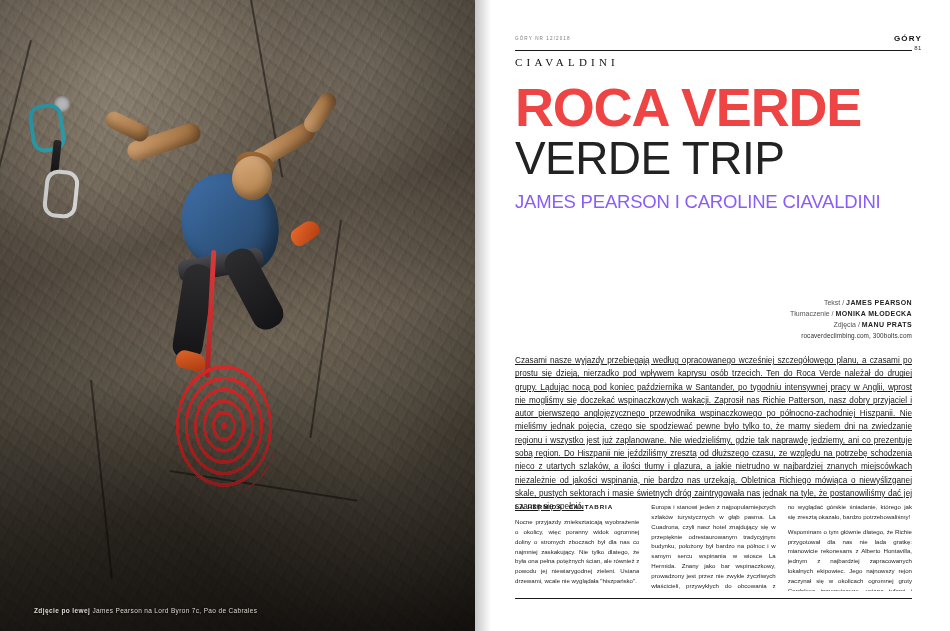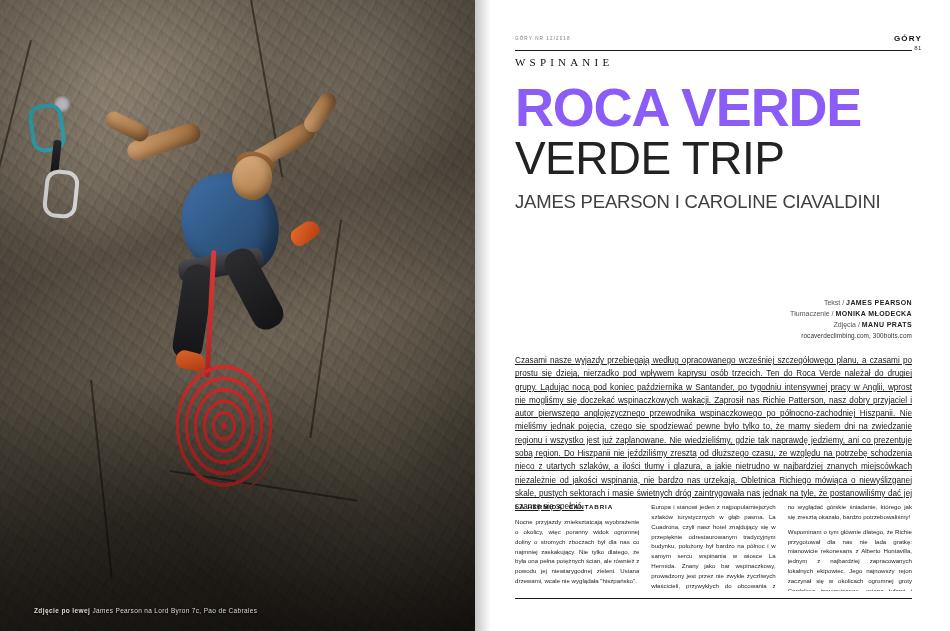--- a/index.html
+++ b/index.html
@@ -280,38 +280,38 @@
     left: 0;
     right: 0;
     top: 46px;
   }
   .title-main {
     font-family: "Liberation Sans", sans-serif;
     font-weight: bold;
     font-size: 54px;
     line-height: 0.95;
     letter-spacing: -1.2px;
-    color: #8b5cf6;
+    color: #ef4444;
     margin: 0;
   }
   .title-sub {
     font-family: "Liberation Sans", sans-serif;
     font-weight: normal;
     font-size: 46px;
     line-height: 1.0;
     letter-spacing: -0.6px;
     color: #222;
     margin: 2px 0 0 0;
   }
   .deck {
     font-family: "Liberation Sans", sans-serif;
     font-size: 18.5px;
     line-height: 1.18;
     letter-spacing: -0.2px;
-    color: #404040;
+    color: #8b5cf6;
     margin-top: 10px;
   }
   .deck div { white-space: nowrap; }
 
   .credits {
     position: absolute;
     right: 0;
     top: 262px;
     text-align: right;
     font-size: 7px;
@@ -430,21 +430,21 @@
     <div class="page-inner">
 
       <div class="folio-top-left">GÓRY NR 12/2018</div>
 
       <div class="folio-right">
         <div class="folio-brand">GÓRY</div>
         <div class="folio-page">81</div>
       </div>
 
       <div class="kicker-rule"></div>
-      <div class="kicker">WSPINANIE</div>
+      <div class="kicker">CIAVALDINI</div>
 
       <div class="title-block">
         <h1 class="title-main">ROCA VERDE</h1>
         <h2 class="title-sub">VERDE TRIP</h2>
         <div class="deck">
           <div>JAMES PEARSON I CAROLINE CIAVALDINI</div>
         </div>
       </div>
 
       <div class="credits">

